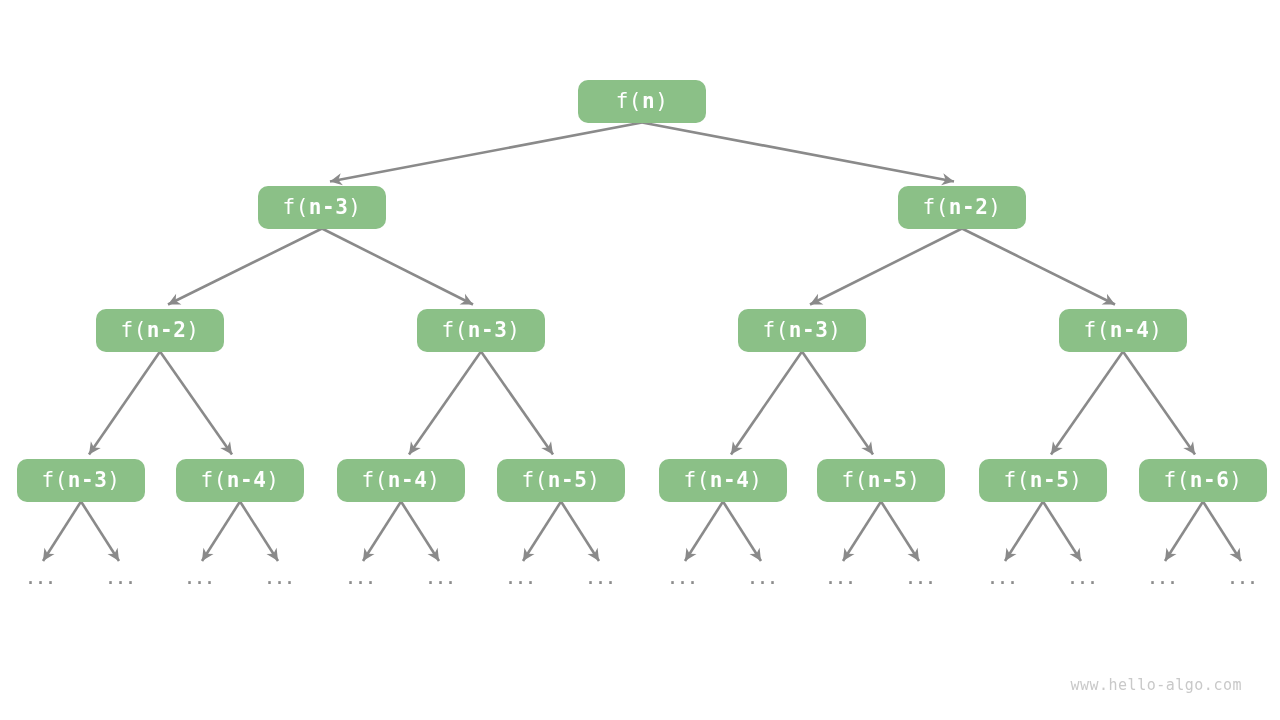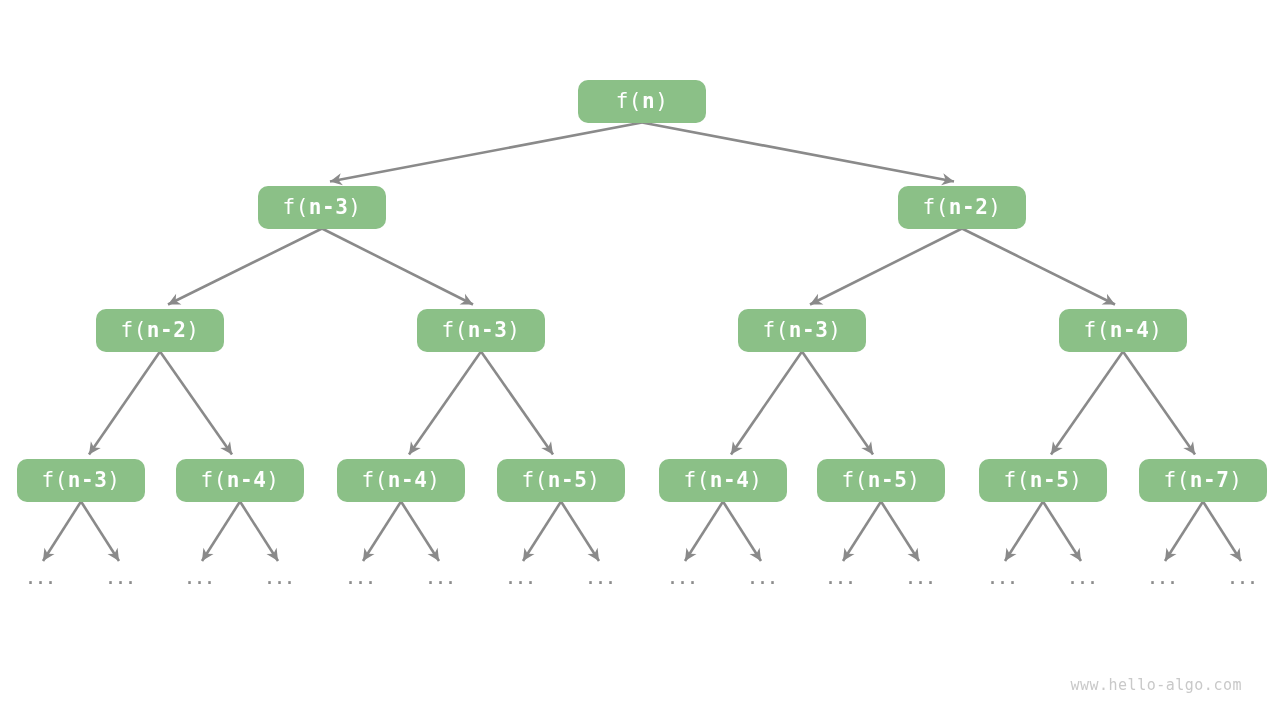--- a/index.html
+++ b/index.html
@@ -165,21 +165,21 @@
         <span class="arg">n-5</span>
         <span>)</span>
       </div>
       <div class="node" style="left: 979px; top: 458.5px;">
         <span>f(</span>
         <span class="arg">n-5</span>
         <span>)</span>
       </div>
       <div class="node" style="left: 1139px; top: 458.5px;">
         <span>f(</span>
-        <span class="arg">n-7</span>
+        <span class="arg">n-6</span>
         <span>)</span>
       </div>
     </div>
   <div id="dots-layer">
       <div class="dots" style="left: 41px; top: 572px;">...</div>
       <div class="dots" style="left: 121px; top: 572px;">...</div>
       <div class="dots" style="left: 200px; top: 572px;">...</div>
       <div class="dots" style="left: 280px; top: 572px;">...</div>
       <div class="dots" style="left: 361px; top: 572px;">...</div>
       <div class="dots" style="left: 441px; top: 572px;">...</div>

